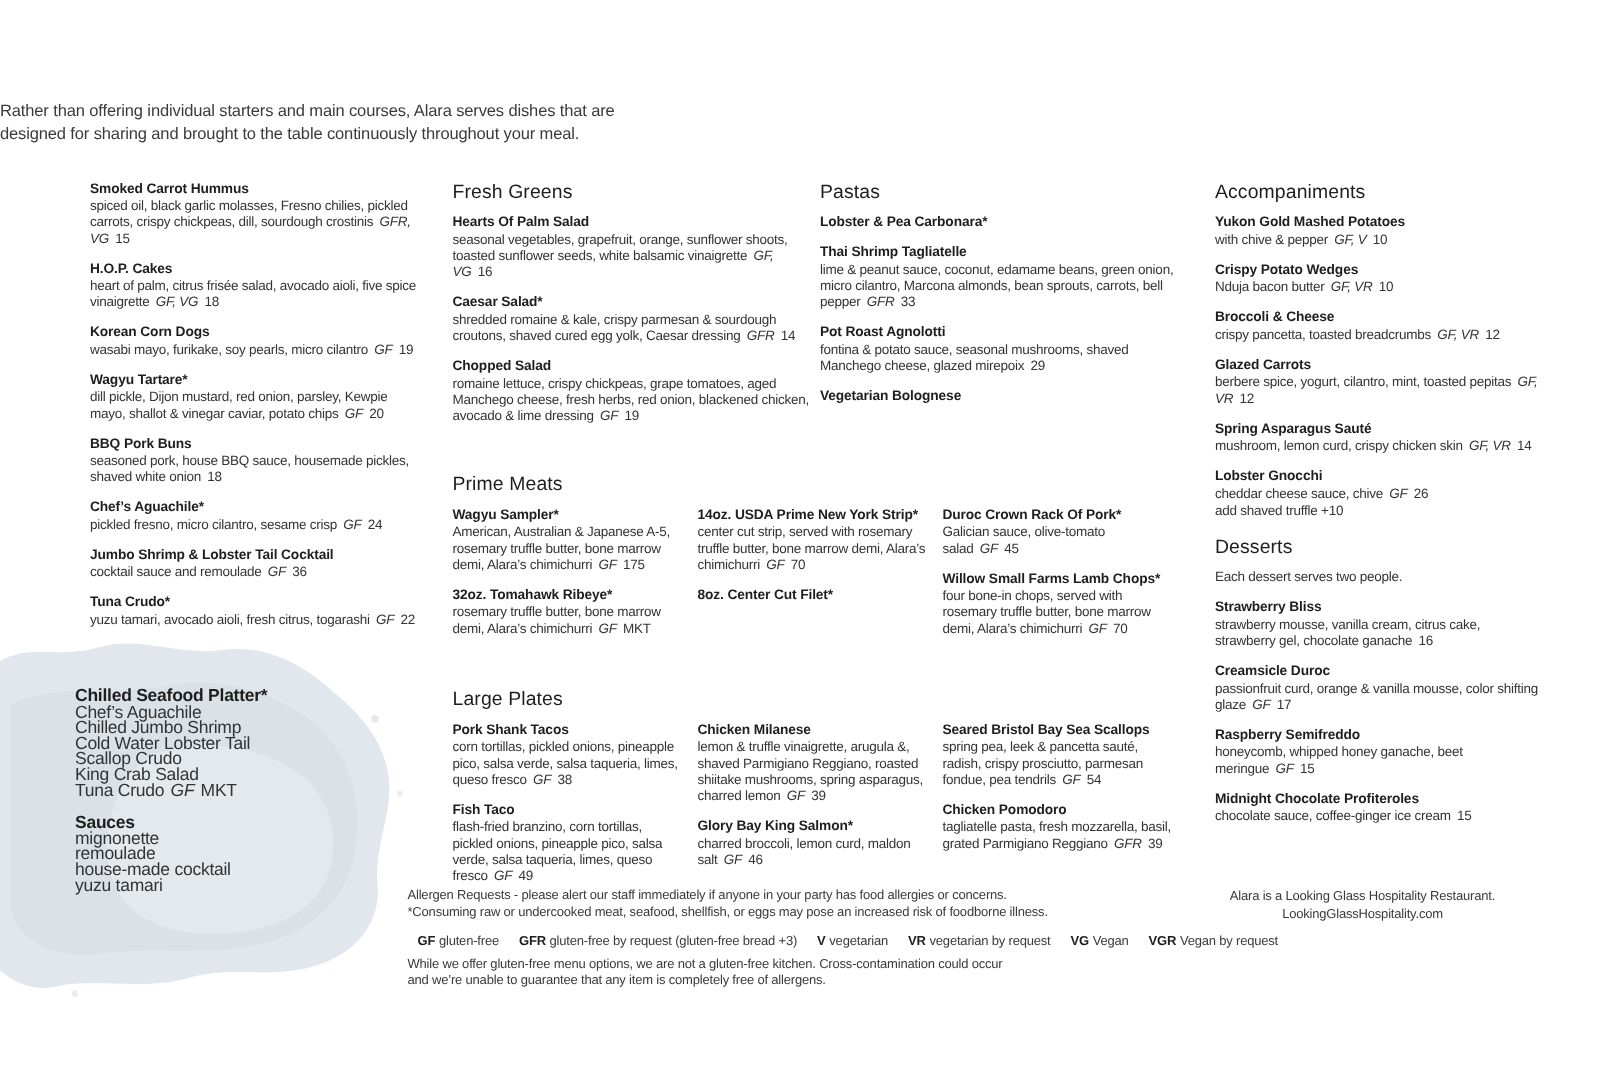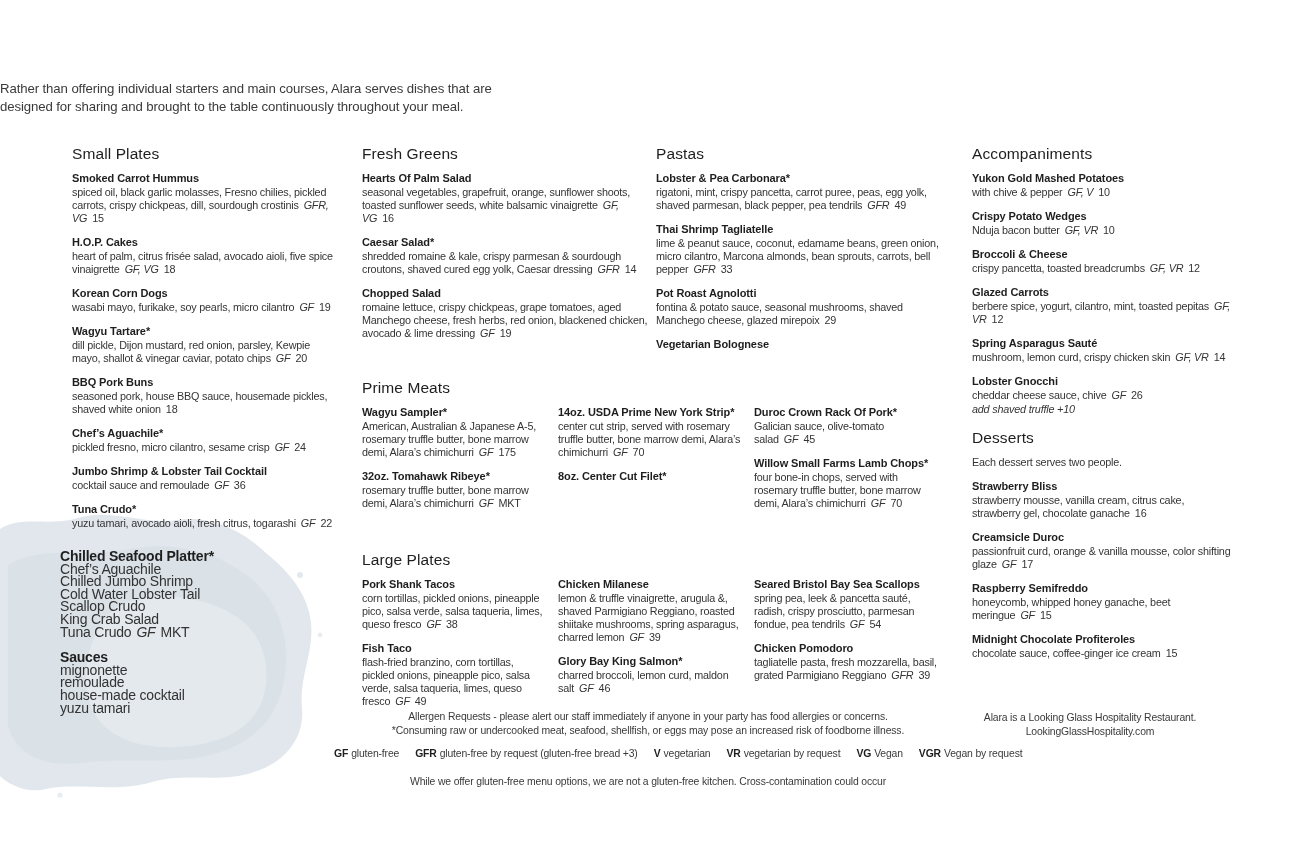--- a/index.html
+++ b/index.html
@@ -7,33 +7,33 @@
   body{position:relative;background:#ffffff;font-family:"Liberation Sans",sans-serif;color:#333;overflow:hidden}
   .abs{position:absolute}
   .intro{top:80px;left:0;width:100%;text-align:left;font-size:13.2px;line-height:17.5px;color:#3a3a3a;letter-spacing:-.1px}
   .section-title{font-size:15.5px;font-weight:400;color:#1e1e1e;letter-spacing:.1px;margin-bottom:9px}
   .item{margin-bottom:11px}
   .iname{font-size:11px;font-weight:700;color:#1e1e1e;line-height:13px;letter-spacing:-.1px;margin-bottom:1px}
   .idesc{font-size:10.8px;line-height:13px;color:#343434;letter-spacing:-.2px}
   .tags{font-style:italic;margin-left:5px}
   .tags:empty{margin-left:0}
   .price{margin-left:5px}
-  .note{font-size:10.8px;line-height:13px;font-style:italic;color:#343434;letter-spacing:-.2px;margin-top:1px}
+  .note{font-size:10.8px;line-height:13px;color:#343434;letter-spacing:-.2px;margin-top:1px}
   .dessert-intro{font-size:10.8px;line-height:13px;color:#343434;letter-spacing:-.2px;margin-bottom:11px}
   .subgrid{position:relative}
   .subcol{position:absolute;top:0;width:184px}
   .sc0{left:0}.sc1{left:196px}.sc2{left:392px}
   .platter{left:60px;top:550px;width:272px;text-align:left;font-size:14px;line-height:12.6px;color:#333;letter-spacing:-.2px}
   .platter .ptitle{font-weight:700;color:#1e1e1e}
   .platter .pgap{height:13px}
-  .footer{left:326px;top:710px;width:644px;text-align:center;font-size:10.4px;line-height:13.5px;color:#3a3a3a;letter-spacing:-.15px}
+  .footer{left:326px;top:710px;width:644px;font-size:10.4px;line-height:13.5px;color:#3a3a3a;letter-spacing:-.15px}
   .legend{margin-top:10px;white-space:nowrap}
   .legend .lg{margin:0 8px}
   .legend b{color:#1e1e1e;margin-right:3px}
-  .fnotes{margin-top:14px}
+  .fnotes{margin-top:4px}
   .brand{left:950px;top:711px;width:280px;text-align:center;font-size:10.4px;line-height:13.5px;color:#3a3a3a;letter-spacing:-.15px}
   .watercolor{left:0;top:505px;width:345px;height:300px;pointer-events:none}
 </style>
 </head>
 <body>
 
 <svg class="abs watercolor" viewBox="0 0 345 300" xmlns="http://www.w3.org/2000/svg">
   <path fill="#dce3e9" opacity="0.85" d="M0,24 C22,10 48,22 78,13 C112,3 142,20 178,15 C212,10 244,27 266,48 C288,66 308,88 311,118 C314,148 299,172 302,202 C305,232 286,257 254,267 C220,279 186,267 152,277 C116,288 76,277 46,284 C26,289 8,279 0,271 Z"></path>
   <path fill="#d2dbe3" opacity="0.45" d="M8,60 C40,40 90,52 130,44 C180,34 230,52 258,80 C282,104 290,140 284,175 C278,215 250,240 210,250 C170,260 120,252 80,258 C45,262 15,250 8,220 Z"></path>
   <path fill="#e9eef2" opacity="0.6" d="M120,100 C160,84 210,92 240,114 C266,134 272,168 262,196 C250,228 214,240 178,242 C142,244 106,234 92,204 C78,172 88,122 120,100 Z"></path>
@@ -41,21 +41,20 @@
   <circle cx="320" cy="130" r="2.4" fill="#d2dbe3" opacity="0.5"></circle>
   <circle cx="60" cy="290" r="2.6" fill="#d2dbe3" opacity="0.5"></circle>
 </svg>
 
 <div class="abs intro">
   <div>Rather than offering individual starters and main courses, Alara serves dishes that are</div>
   <div>designed for sharing and brought to the table continuously throughout your meal.</div>
 </div>
 
 <div class="abs" style="left:72px;top:145px;width:262px">
-  <div class="section-title">Small Plates</div>
   <div class="item">
       <div class="iname">Smoked Carrot Hummus</div>
       <p class="idesc"><span>spiced oil, black garlic molasses, Fresno chilies, pickled carrots, crispy chickpeas, dill, sourdough crostinis</span><i class="tags">GFR, VG</i><span class="price">15</span></p>
     </div>
   <div class="item">
       <div class="iname">H.O.P. Cakes</div>
       <p class="idesc"><span>heart of palm, citrus frisée salad, avocado aioli, five spice vinaigrette</span><i class="tags">GF, VG</i><span class="price">18</span></p>
     </div>
   <div class="item">
       <div class="iname">Korean Corn Dogs</div>
@@ -96,21 +95,20 @@
   <div class="item">
       <div class="iname">Chopped Salad</div>
       <p class="idesc"><span>romaine lettuce, crispy chickpeas, grape tomatoes, aged Manchego cheese, fresh herbs, red onion, blackened chicken, avocado &amp; lime dressing</span><i class="tags">GF</i><span class="price">19</span></p>
     </div>
 </div>
 
 <div class="abs" style="left:656px;top:145px;width:286px">
   <div class="section-title">Pastas</div>
   <div class="item">
       <div class="iname">Lobster &amp; Pea Carbonara*</div>
-      <p class="idesc"><span>rigatoni, mint, crispy pancetta, carrot puree, peas, egg yolk, shaved parmesan, black pepper, pea tendrils</span><i class="tags">GFR</i><span class="price">49</span></p>
     </div>
   <div class="item">
       <div class="iname">Thai Shrimp Tagliatelle</div>
       <p class="idesc"><span>lime &amp; peanut sauce, coconut, edamame beans, green onion, micro cilantro, Marcona almonds, bean sprouts, carrots, bell pepper</span><i class="tags">GFR</i><span class="price">33</span></p>
     </div>
   <div class="item">
       <div class="iname">Pot Roast Agnolotti</div>
       <p class="idesc"><span>fontina &amp; potato sauce, seasonal mushrooms, shaved Manchego cheese, glazed mirepoix</span><i class="tags"></i><span class="price">29</span></p>
     </div>
   <div class="item">
@@ -256,19 +254,20 @@
 </div>
 
 <div class="abs footer">
   <div>Allergen Requests - please alert our staff immediately if anyone in your party has food allergies or concerns.</div>
   <div>*Consuming raw or undercooked meat, seafood, shellfish, or eggs may pose an increased risk of foodborne illness.</div>
   <div class="legend">
     <span class="lg"><b>GF</b><span>gluten-free</span></span><span class="lg"><b>GFR</b><span>gluten-free by request  (gluten-free bread +3)</span></span><span class="lg"><b>V</b><span>vegetarian</span></span><span class="lg"><b>VR</b><span>vegetarian by request</span></span><span class="lg"><b>VG</b><span>Vegan</span></span><span class="lg"><b>VGR</b><span>Vegan by request</span></span>
   </div>
   <div class="fnotes">
     <div>While we offer gluten-free menu options, we are not a gluten-free kitchen. Cross-contamination could occur</div>
+    <div>and we’re unable to guarantee that any item is completely free of allergens.</div>
   </div>
 </div>
 
 <div class="abs brand">
   <div>Alara is a Looking Glass Hospitality Restaurant.</div>
   <div>LookingGlassHospitality.com</div>
 </div>
 
 </body></html>

